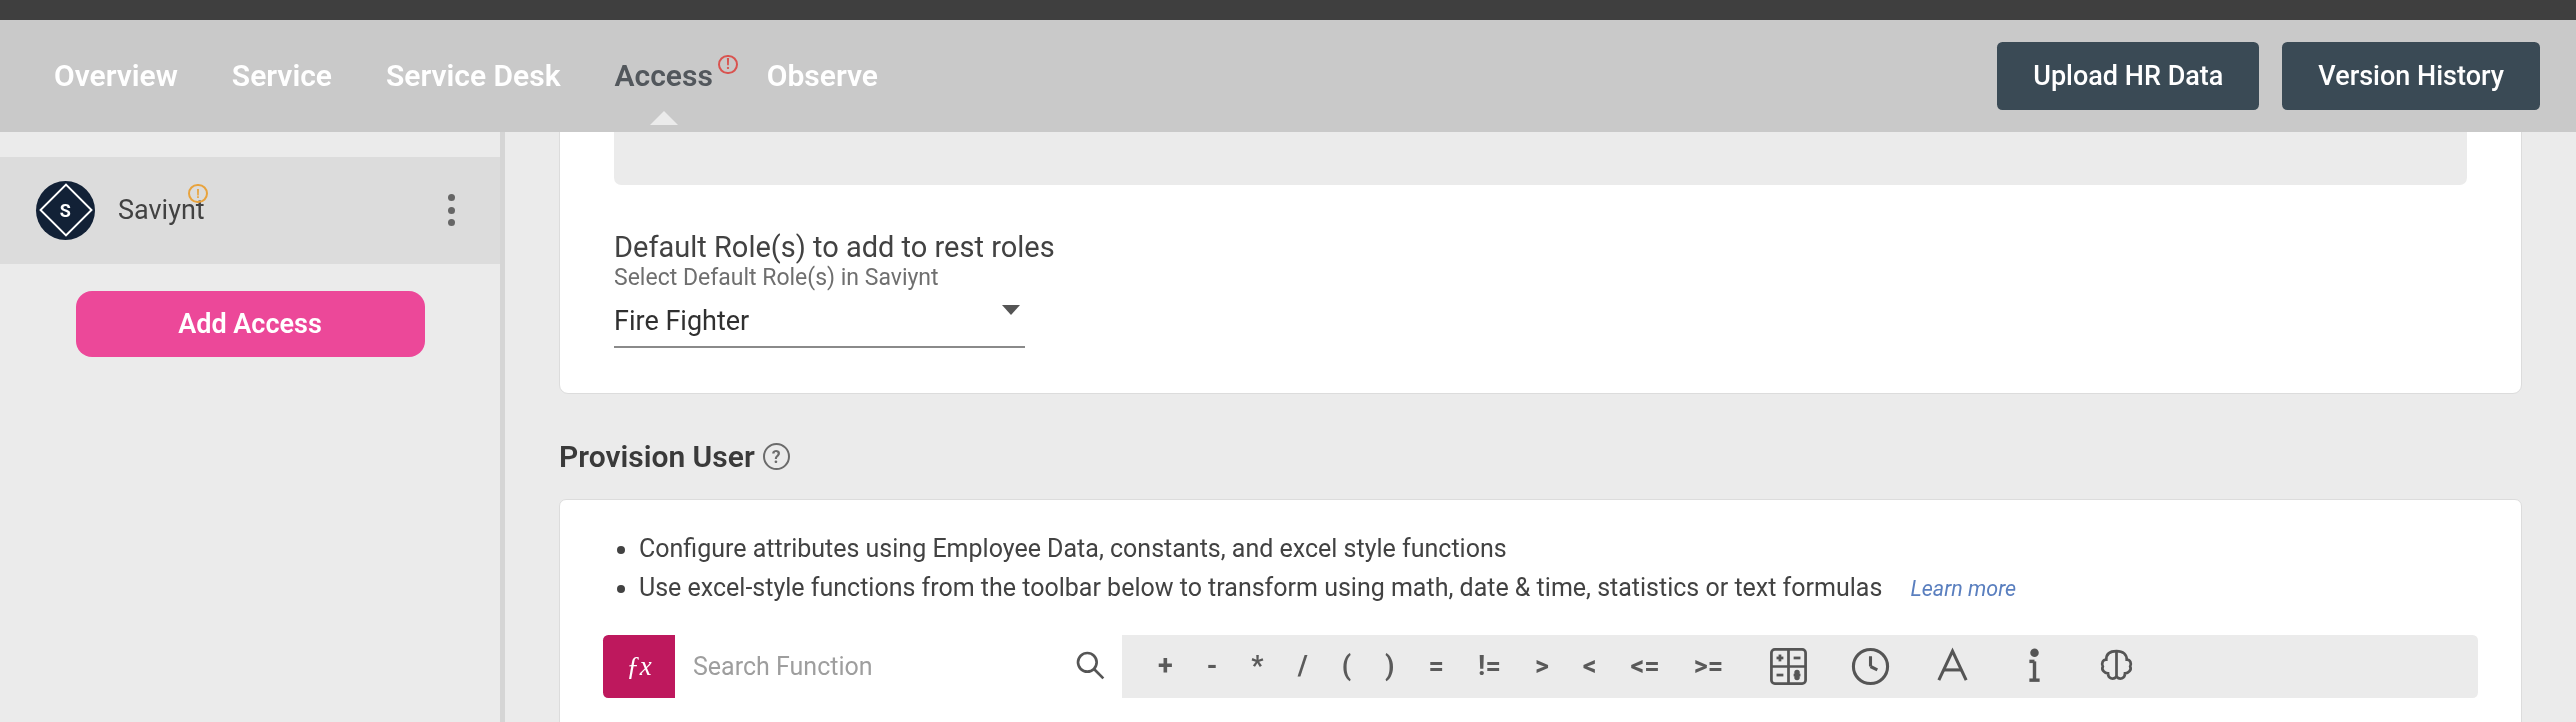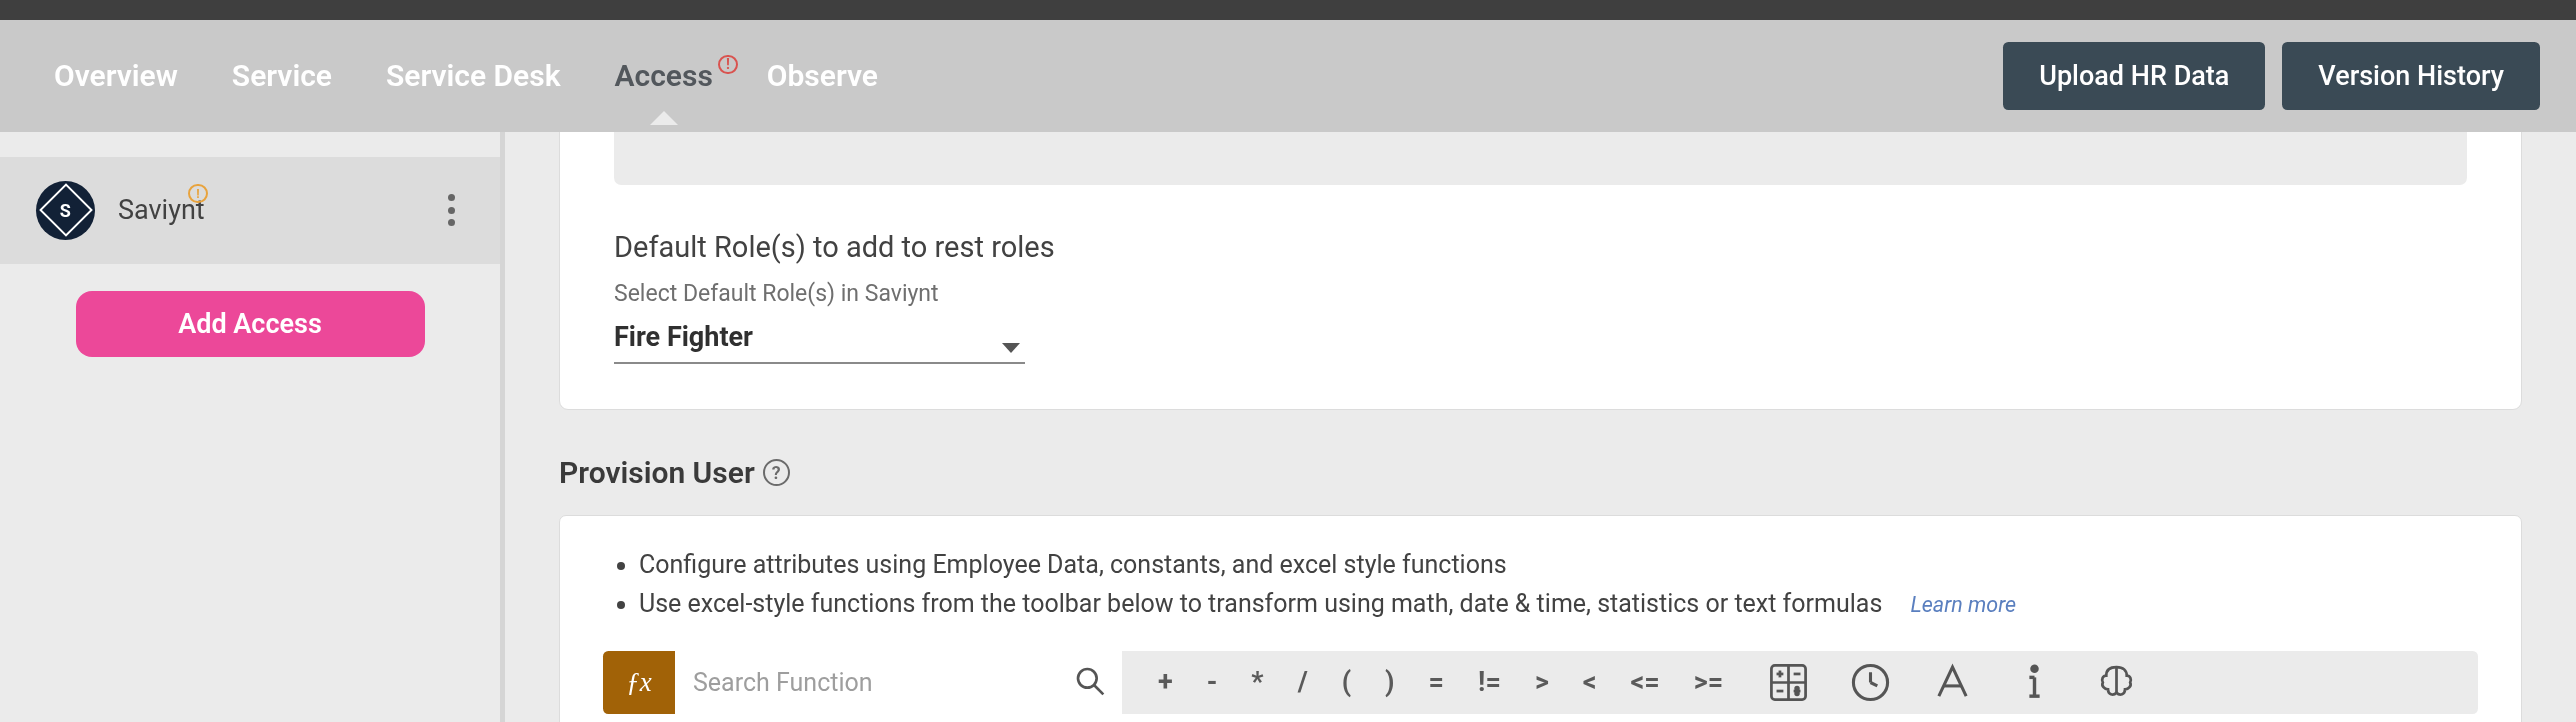--- a/index.html
+++ b/index.html
@@ -6,54 +6,54 @@
 body { background: #ebebeb; width: 2576px; height: 723px; overflow: hidden; font-size: 25px; }
 
 .top-dark { height: 19.7px; background: #3f3f3f; }
 
 .tab-bar { height: 112px; background: #c9c9c9; display: flex; align-items: center; padding: 0 36px 0 54px; position: relative; }
 .tab { color: #fff; font-weight: 600; font-size: 30px; margin-right: 54px; position: relative; cursor: pointer; }
 .tab.active { color: #52575c; }
 .tab .warn-badge { position: absolute; top: -3.6px; right: -25px; width: 19.7px; height: 19.7px; border: 2.7px solid #d9534f; border-radius: 50%; display: flex; align-items: center; justify-content: center; color: #d9534f; font-size: 14.3px; font-weight: 700; background: #c9c9c9; }
 .tab .arrow-up { position: absolute; bottom: -32px; left: 50%; transform: translateX(-50%); width: 0; height: 0; border-left: 14.3px solid transparent; border-right: 14.3px solid transparent; border-bottom: 14.3px solid #ebebeb; }
 
-.header-buttons { margin-left: auto; display: flex; gap: 17px; }
+.header-buttons { margin-left: auto; display: flex; gap: 23px; }
 .hbtn { background: #3a4a55; color: #fff; border: none; padding: 18px 36px; font-size: 27px; font-weight: 500; border-radius: 5.4px; cursor: pointer; }
 
 .layout { display: flex; height: calc(100% - 109px); }
 .sidebar { width: 505px; background: #ebebeb; border-right: 5.4px solid #d5d5d5; padding-top: 25px; }
 .app-row { height: 107px; background: #dcdcdc; display: flex; align-items: center; padding: 0 36px; position: relative; }
 .app-avatar { width: 59px; height: 59px; border-radius: 50%; background: #122136; display: flex; align-items: center; justify-content: center; margin-right: 23px; }
 .app-avatar .inner { width: 38px; height: 38px; transform: rotate(45deg); border: 2.7px solid #fff; display: flex; align-items: center; justify-content: center; }
 .app-avatar .inner span { transform: rotate(-45deg); color: #fff; font-weight: 700; font-size: 18px; }
 .app-name { font-size: 27px; color: #424242; font-weight: 400; }
 .app-warn { position: absolute; left: 188px; top: 27px; width: 19.7px; height: 19.7px; border: 2.7px solid #e8a33d; border-radius: 50%; color: #e8a33d; font-size: 12.5px; font-weight: 700; display: flex; align-items: center; justify-content: center; }
 .kebab { margin-left: auto; display: flex; flex-direction: column; gap: 5.4px; cursor: pointer; padding: 9px; }
 .kebab span { width: 7.2px; height: 7.2px; background: #666; border-radius: 50%; }
 .add-btn { display: block; margin: 27px auto 0; background: #ec4899; color: #fff; border: none; width: 349px; height: 66px; font-size: 27px; font-weight: 600; border-radius: 16px; cursor: pointer; }
 
 .main { flex: 1; padding: 0 54px; overflow: hidden; }
 .card { background: #fff; border: 1.8px solid #dcdcdc; border-radius: 9px; padding: 45px 54px 45px; margin-bottom: 45px; margin-top: -68px; }
 .inner-box { background: #ebebeb; border-radius: 7.2px; height: 75px; margin-bottom: 45px; }
-.sec-label { font-size: 29px; color: #424242; margin-bottom: 16px; }
+.sec-label { font-size: 29px; color: #424242; }
 .sub-label { font-size: 23px; color: #6f6f6f; margin-bottom: 9px; }
-.select { width: 411px; border-bottom: 2.7px solid #8a8a8a; display: flex; align-items: flex-end; justify-content: space-between; padding: 5.4px 5.4px 9px 0; cursor: pointer; font-weight: bold; }
+.select { width: 411px; border-bottom: 2.7px solid #8a8a8a; display: flex; align-items: flex-start; justify-content: space-between; padding: 5.4px 5.4px 9px 0; cursor: pointer; }
 .select .val { font-size: 27px; color: #303030; }
 .select .caret { width: 0; height: 0; border-left: 9px solid transparent; border-right: 9px solid transparent; border-top: 10.7px solid #555; }
 
 .section-title { font-size: 30px; font-weight: 600; color: #3a3a3a; margin: 0 0 25px 0; display: flex; align-items: center; gap: 8px; }
 .help { width: 27px; height: 27px; border: 2.7px solid #6b6b6b; border-radius: 50%; display: flex; align-items: center; justify-content: center; font-size: 18px; color: #6b6b6b; cursor: pointer; }
 
 .card2 { background: #fff; border: 1.8px solid #dcdcdc; border-radius: 7px; padding: 30px 43px; }
 .card2 ul { list-style: disc; padding-left: 36px; margin-bottom: 27px; }
 .card2 li { font-size: 25px; color: #424242; line-height: 1.55; }
 .learn { color: #5a7fbf; font-style: italic; font-size: 21.5px; margin-left: 22px; cursor: pointer; }
 
 .toolbar { background: #ebebeb; border-radius: 5.4px; height: 63px; display: flex; align-items: center; padding-right: 27px; }
-.fx-box { width: 72px; height: 63px; background: #a16207; display: flex; align-items: center; justify-content: center; border-radius: 5.4px 0 0 5.4px; }
+.fx-box { width: 72px; height: 63px; background: #be185d; display: flex; align-items: center; justify-content: center; border-radius: 5.4px 0 0 5.4px; }
 .fx-box span { font-family: Georgia, serif; font-style: italic; color: #fff; font-size: 27px; }
 .search-wrap { width: 447px; height: 63px; background: #fff; display: flex; align-items: center; padding: 0 18px; position: relative; }
 .search-wrap input { border: none; outline: none; width: 100%; font-size: 25px; color: #333; }
 .search-wrap input::placeholder { color: #9e9e9e; }
 .mag { width: 32px; height: 32px; position: absolute; right: 16px; top: 14.3px; }
 .mag svg { width: 100%; height: 100%; }
 
 .ops { display: flex; align-items: center; gap: 34px; margin-left: 36px; font-family: "Courier New", monospace; font-size: 27px; font-weight: 700; color: #5a5a5a; }
 .ops span { cursor: pointer; }
 .ticons { display: flex; align-items: center; gap: 41px; margin-left: 45px; }

